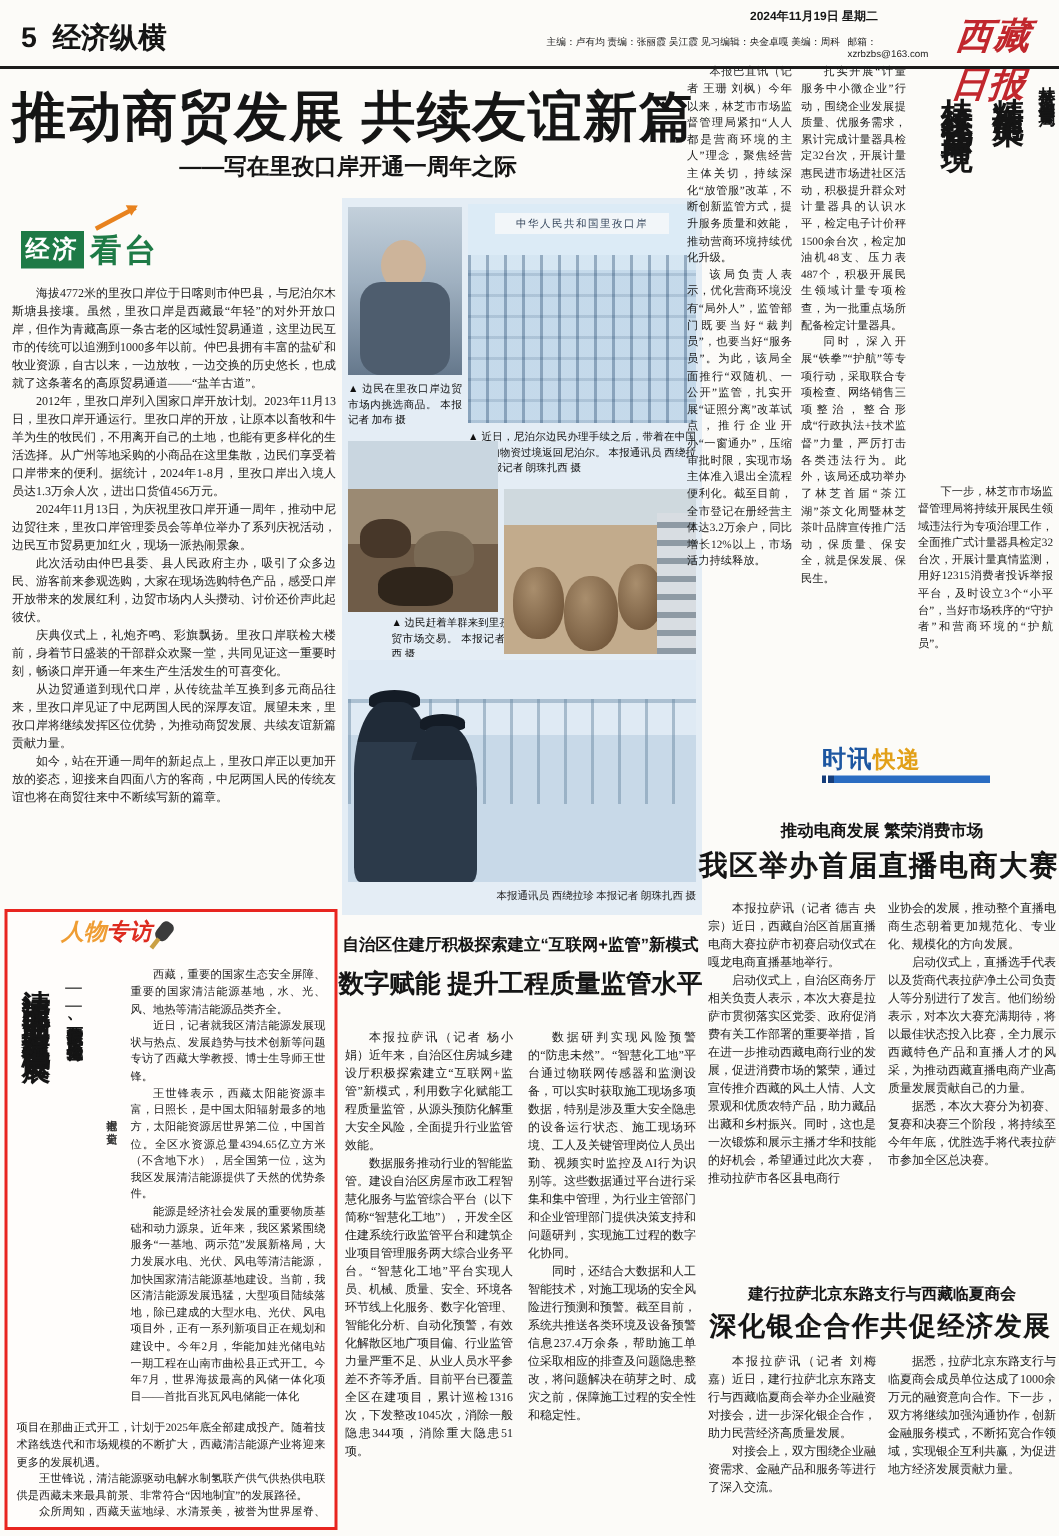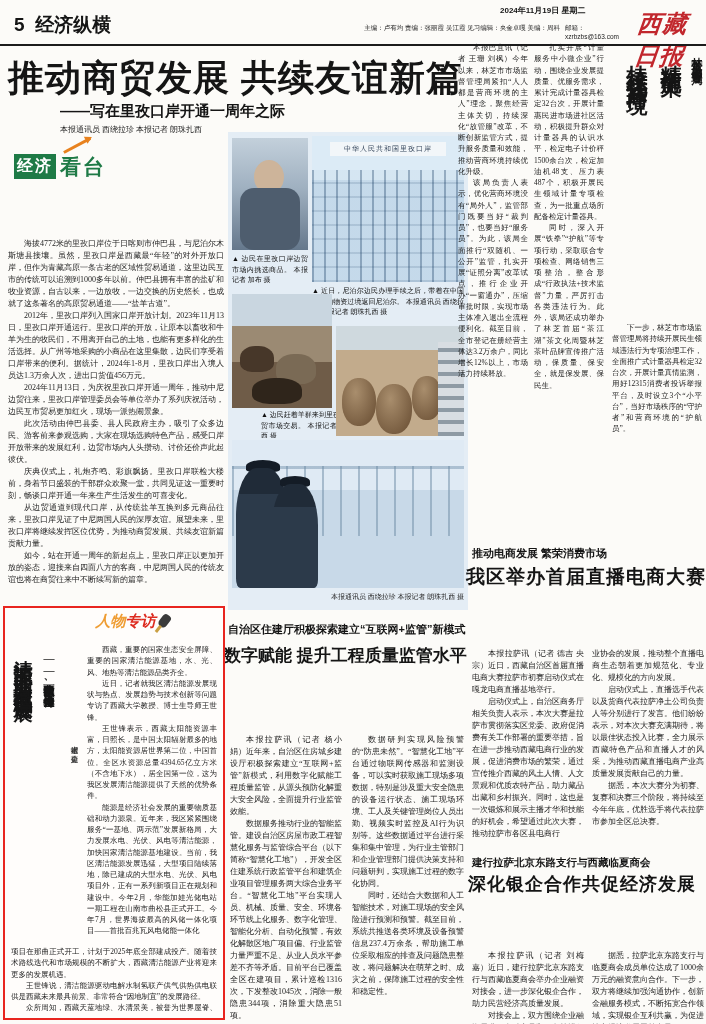--- a/index.html
+++ b/index.html
@@ -1,29 +1,29 @@
 <!DOCTYPE html>
 <html><head>
 <meta charset="utf-8">
 <style>
   html,body{margin:0;padding:0;background:#e8e6e1;}
   .page{position:relative;width:706px;height:1024px;margin:0 auto;background:#fcfbf8;
         font-family:"Liberation Serif",serif;color:#151515;overflow:hidden;}
   .abs{position:absolute;}
   .hei{font-family:"Liberation Sans",sans-serif;}
-  .bt{font-size:8px;line-height:1.5;text-align:justify;color:#1c1c1c;overflow:hidden;margin-top:48px;}
+  .bt{font-size:8px;line-height:1.5;text-align:justify;color:#1c1c1c;overflow:hidden;}
   .bt p{margin:0;text-indent:2em;}
   .bt7{font-size:7.5px;line-height:1.5;text-align:justify;color:#1c1c1c;overflow:hidden;}
   .bt7 p{margin:0;text-indent:2em;}
   .cap{font-size:7px;line-height:1.5;text-align:justify;color:#101010;overflow:hidden;}
   .credit{font-size:7px;color:#222;text-align:right;}
   .v{writing-mode:vertical-rl;text-orientation:upright;}
   .photo{overflow:hidden;position:absolute;}
   .rule{background:#1c1c1c;}
-  .center{text-align:left;}
+  .center{text-align:center;}
   .nowrap{white-space:nowrap;}
   
   .masthead{color:#c1272d;font-weight:bold;font-style:italic;font-size:24px;transform:skewX(-6deg);letter-spacing:1px;}
   
   .eco-green{background:#1e7a46;color:#fff;font-weight:bold;font-size:16px;padding:2px 3px;letter-spacing:2px;}
   .eco-kantai{color:#1e7a46;font-weight:bold;font-size:21px;letter-spacing:2px;}
   .trend-arrow{position:absolute;width:30px;height:2.5px;background:#e8821e;transform:rotate(-28deg);}
   .trend-arrow:after{content:"";position:absolute;right:-2px;top:-3px;border-left:7px solid #e8821e;
     border-top:4px solid transparent;border-bottom:4px solid transparent;}
   
@@ -80,21 +80,20 @@
     <span>5</span>&nbsp;&nbsp;<span>经济纵横</span>
   </div>
   <div class="abs hei" style="left:500px;top:5px;width:130px;font-size:8px;font-weight:bold;text-align:left;">2024年11月19日 星期二</div>
   <div class="abs hei" style="left:330px;top:24px;width:230px;font-size:6.5px;text-align:right;color:#222;">主编：卢有均 责编：张丽霞 吴江霞 见习编辑：央金卓嘎 美编：周科</div>
   <div class="abs hei" style="left:565px;top:24px;width:68px;font-size:6.5px;text-align:left;color:#222;">邮箱：xzrbzbs@163.com</div>
   <div class="abs masthead" style="left:636px;top:8px;">西藏日报</div>
   <div class="abs rule" style="left:0;top:44px;width:706px;height:2px;"></div>
 
   <div class="abs hei nowrap" style="left:8px;top:54px;width:452px;font-size:36px;font-weight:bold;letter-spacing:1px;">推动商贸发展 共续友谊新篇</div>
   <div class="abs hei center" style="left:60px;top:102px;width:344px;font-size:15px;font-weight:bold;">——写在里孜口岸开通一周年之际</div>
-  <div class="abs center" style="left:60px;top:124px;width:344px;font-size:8px;color:#222;">本报通讯员 西绕拉珍 本报记者 朗珠扎西</div>
 
   <div class="abs" style="left:14px;top:142px;width:150px;height:44px;">
     <div class="trend-arrow" style="left:48px;top:2px;"></div>
     <span class="eco-green" style="position:absolute;left:0;top:12px;">经济</span>
     <span class="eco-kantai" style="position:absolute;left:46px;top:11px;">看台</span>
   </div>
 
   <div class="abs bt" style="left:8px;top:190px;width:216px;height:412px;">
     <p>海拔4772米的里孜口岸位于日喀则市仲巴县，与尼泊尔木斯塘县接壤。虽然，里孜口岸是西藏最“年轻”的对外开放口岸，但作为青藏高原一条古老的区域性贸易通道，这里边民互市的传统可以追溯到1000多年以前。仲巴县拥有丰富的盐矿和牧业资源，自古以来，一边放牧，一边交换的历史悠长，也成就了这条著名的高原贸易通道——“盐羊古道”。</p>
     <p>2012年，里孜口岸列入国家口岸开放计划。2023年11月13日，里孜口岸开通运行。里孜口岸的开放，让原本以畜牧和牛羊为生的牧民们，不用离开自己的土地，也能有更多样化的生活选择。从广州等地采购的小商品在这里集散，边民们享受着口岸带来的便利。据统计，2024年1-8月，里孜口岸出入境人员达1.3万余人次，进出口货值456万元。</p>
@@ -165,20 +164,24 @@
   <div class="abs hei center nowrap" style="left:224px;top:644px;width:246px;font-size:17px;font-weight:bold;">数字赋能 提升工程质量监管水平</div>
   <div class="abs bt" style="left:230px;top:686px;width:112px;height:332px;">
     <p>本报拉萨讯（记者 杨小娟）近年来，自治区住房城乡建设厅积极探索建立“互联网+监管”新模式，利用数字化赋能工程质量监管，从源头预防化解重大安全风险，全面提升行业监管效能。</p>
     <p>数据服务推动行业的智能监管。建设自治区房屋市政工程智慧化服务与监管综合平台（以下简称“智慧化工地”），开发全区住建系统行政监管平台和建筑企业项目管理服务两大综合业务平台。“智慧化工地”平台实现人员、机械、质量、安全、环境各环节线上化服务、数字化管理、智能化分析、自动化预警，有效化解散区地广项目偏、行业监管力量严重不足、从业人员水平参差不齐等矛盾。目前平台已覆盖全区在建项目，累计巡检1316次，下发整改1045次，消除一般隐患344项，消除重大隐患51项。</p>
   </div>
   <div class="abs bt" style="left:352px;top:686px;width:112px;height:332px;">
     <p>数据研判实现风险预警的“防患未然”。“智慧化工地”平台通过物联网传感器和监测设备，可以实时获取施工现场多项数据，特别是涉及重大安全隐患的设备运行状态、施工现场环境、工人及关键管理岗位人员出勤、视频实时监控及AI行为识别等。这些数据通过平台进行采集和集中管理，为行业主管部门和企业管理部门提供决策支持和问题研判，实现施工过程的数字化协同。</p>
     <p>同时，还结合大数据和人工智能技术，对施工现场的安全风险进行预测和预警。截至目前，系统共推送各类环境及设备预警信息237.4万余条，帮助施工单位采取相应的排查及问题隐患整改，将问题解决在萌芽之时、成灾之前，保障施工过程的安全性和稳定性。</p>
   </div>
 
+  <div class="abs" style="left:548px;top:496px;">
+    <span class="sx-blue">时讯</span><span class="sx-gold">快递</span>
+    <div class="sx-bar"></div>
+  </div>
 
   <div class="abs hei center" style="left:472px;top:546px;width:232px;font-size:11px;font-weight:bold;">推动电商发展 繁荣消费市场</div>
   <div class="abs hei center nowrap" style="left:466px;top:564px;width:240px;font-size:19px;font-weight:bold;letter-spacing:1px;">我区举办首届直播电商大赛</div>
   <div class="abs bt" style="left:472px;top:600px;width:112px;height:248px;">
     <p>本报拉萨讯（记者 德吉 央宗）近日，西藏自治区首届直播电商大赛拉萨市初赛启动仪式在嘎龙电商直播基地举行。</p>
     <p>启动仪式上，自治区商务厅相关负责人表示，本次大赛是拉萨市贯彻落实区党委、政府促消费有关工作部署的重要举措，旨在进一步推动西藏电商行业的发展，促进消费市场的繁荣，通过宣传推介西藏的风土人情、人文景观和优质农特产品，助力藏品出藏和乡村振兴。同时，这也是一次锻炼和展示主播才华和技能的好机会，希望通过此次大赛，推动拉萨市各区县电商行</p>
   </div>
   <div class="abs bt" style="left:592px;top:600px;width:112px;height:248px;">
     <p style="text-indent:0;">业协会的发展，推动整个直播电商生态朝着更加规范化、专业化、规模化的方向发展。</p>
     <p>启动仪式上，直播选手代表以及货商代表拉萨净土公司负责人等分别进行了发言。他们纷纷表示，对本次大赛充满期待，将以最佳状态投入比赛，全力展示西藏特色产品和直播人才的风采，为推动西藏直播电商产业高质量发展贡献自己的力量。</p>
@@ -189,21 +192,21 @@
   <div class="abs hei center" style="left:472px;top:856px;width:232px;font-size:10.5px;font-weight:bold;">建行拉萨北京东路支行与西藏临夏商会</div>
   <div class="abs bt" style="left:472px;top:902px;width:112px;height:116px;">
     <p>本报拉萨讯（记者 刘梅嘉）近日，建行拉萨北京东路支行与西藏临夏商会举办企业融资对接会，进一步深化银企合作，助力民营经济高质量发展。</p>
     <p>对接会上，双方围绕企业融资需求、金融产品和服务等进行了深入交流。</p>
   </div>
   <div class="abs bt" style="left:592px;top:902px;width:112px;height:116px;">
     <p>据悉，拉萨北京东路支行与临夏商会成员单位达成了1000余万元的融资意向合作。下一步，双方将继续加强沟通协作，创新金融服务模式，不断拓宽合作领域，实现银企互利共赢，为促进地方经济发展贡献力量。</p>
   </div>
 
   <div class="abs intv-box" style="left:3px;top:606px;width:218px;height:410px;">
-    <div style="position:absolute;left:0;top:4px;width:100%;text-align:center;padding-left:36px;box-sizing:border-box;">
+    <div style="position:absolute;left:0;top:4px;width:100%;text-align:left;padding-left:36px;box-sizing:border-box;">
       <span class="tag-orange">人物</span><span class="tag-red">专访</span><span class="mic"></span>
     </div>
     <div class="v hei" style="position:absolute;left:5px;top:36px;height:328px;font-size:19px;font-weight:bold;letter-spacing:3px;">清洁能源产业助力西藏绿色低碳发展</div>
     <div class="v" style="position:absolute;left:36px;top:44px;height:306px;font-size:11px;font-weight:bold;">——访西藏大学教授、博士生导师王世锋</div>
     <div class="v" style="position:absolute;left:64px;top:132px;height:130px;font-size:7.5px;color:#333;">本报记者 史金茹</div>
     <div class="bt7" style="position:absolute;left:82px;top:36px;width:130px;height:298px;">
       <p>西藏，重要的国家生态安全屏障、重要的国家清洁能源基地，水、光、风、地热等清洁能源品类齐全。</p>
       <p>近日，记者就我区清洁能源发展现状与热点、发展趋势与技术创新等问题专访了西藏大学教授、博士生导师王世锋。</p>
       <p>王世锋表示，西藏太阳能资源丰富，日照长，是中国太阳辐射最多的地方，太阳能资源居世界第二位，中国首位。全区水资源总量4394.65亿立方米（不含地下水），居全国第一位，这为我区发展清洁能源提供了天然的优势条件。</p>
       <p>能源是经济社会发展的重要物质基础和动力源泉。近年来，我区紧紧围绕服务“一基地、两示范”发展新格局，大力发展水电、光伏、风电等清洁能源，加快国家清洁能源基地建设。当前，我区清洁能源发展迅猛，大型项目陆续落地，除已建成的大型水电、光伏、风电项目外，正有一系列新项目正在规划和建设中。今年2月，华能加娃光储电站一期工程在山南市曲松县正式开工。今年7月，世界海拔最高的风储一体化项目——首批百兆瓦风电储能一体化</p>

